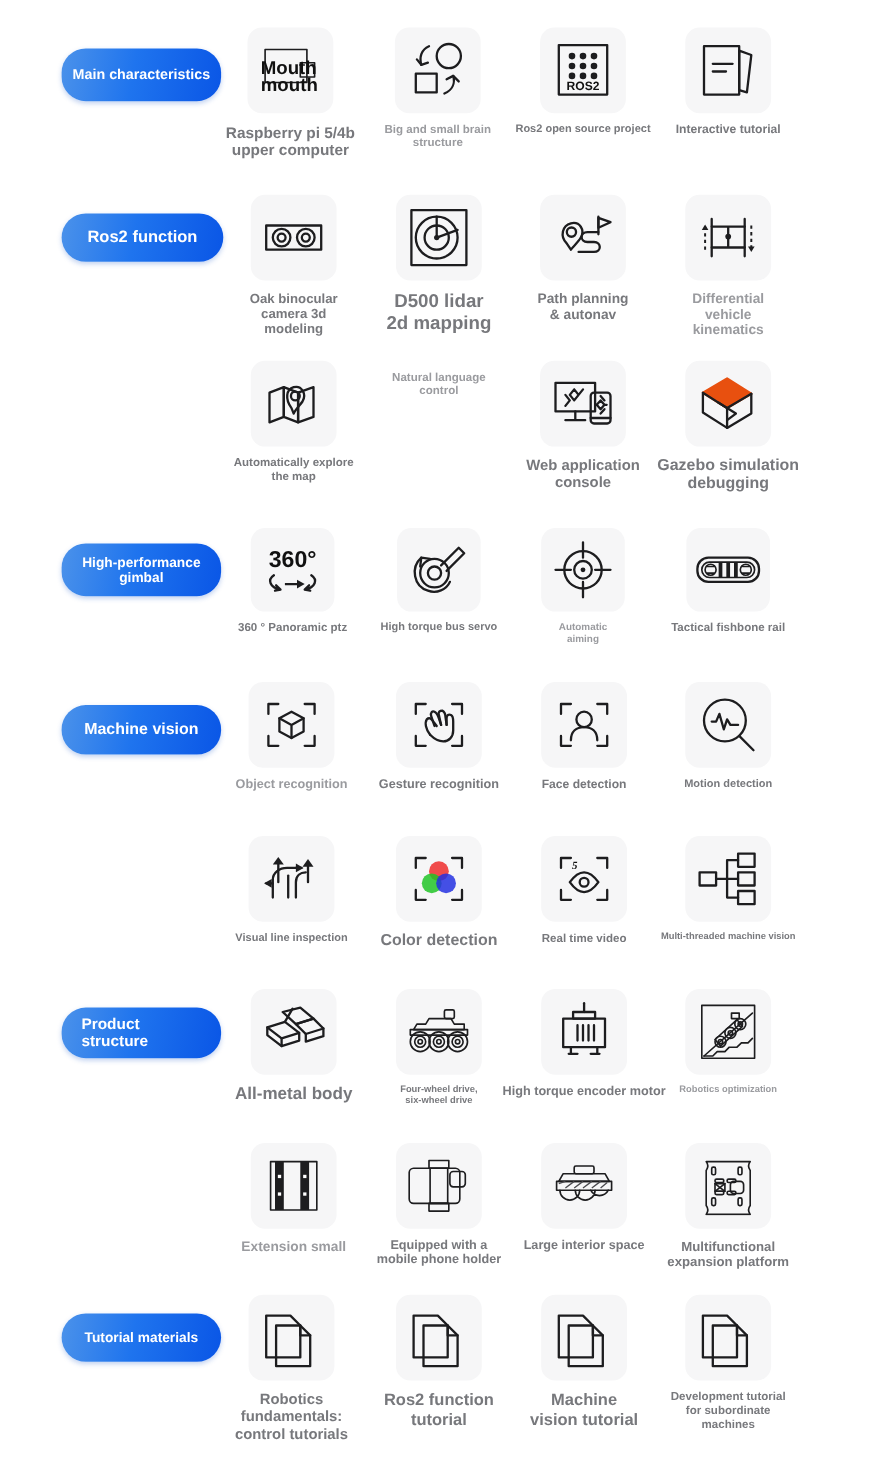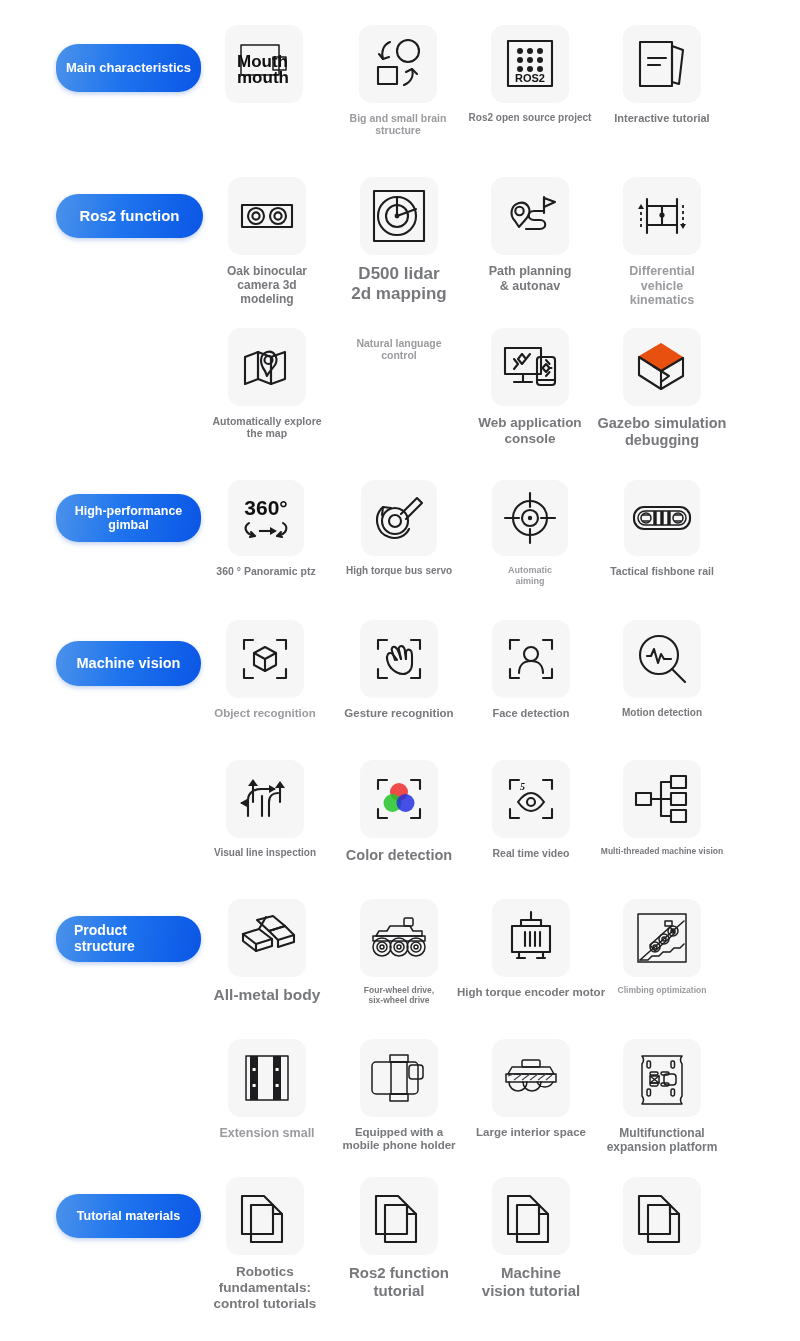--- a/index.html
+++ b/index.html
@@ -51,20 +51,22 @@
       <div class="pill " style="left:56px;top:44px;width:145px;height:48px;font-size:13px;white-space:pre-line">Main characteristics</div>
       <div class="cell" style="left:225px;top:25px;width:165px;margin-left:-43.5px">
         <div class="tile" style="width:78px;height:78px">
           <svg width="62" height="62" viewBox="0 0 62 62">
       <rect x="8" y="12" width="38" height="30" class="stT"></rect>
       <rect x="40" y="24" width="13" height="13" class="stT"></rect>
       <text x="4" y="34" font-family="Liberation Sans, sans-serif" font-size="17" font-weight="bold" fill="#111">Mouth</text>
       <text x="4" y="50" font-family="Liberation Sans, sans-serif" font-size="17" font-weight="bold" fill="#111">mouth</text>
     </svg>
         </div>
+        <div class="cap " style="font-size:14px;width:165px">Raspberry pi 5/4b
+upper computer</div>
       </div>
       <div class="cell" style="left:359px;top:25px;width:160px;margin-left:-41px">
         <div class="tile" style="width:78px;height:78px">
           <svg width="56" height="56" viewBox="0 0 56 56">
       <circle cx="38" cy="15" r="11" class="st"></circle>
       <rect x="8" y="31" width="19" height="17" class="st"></rect>
       <path d="M20 6 C13 9 11 16 13 23" class="st"></path>
             <path d="M13 23 l-4 -5 M13 23 l6 -2" class="st"></path>
       <path d="M34 49 C41 46 44 40 42 33" class="st"></path>
             <path d="M42 33 l5 5 M42 33 l-6 3" class="st"></path>
@@ -418,21 +420,21 @@
       <path d="M16 35 l20 -18 5 6 -20 18 z" class="stT"></path>
       <rect x="31" y="11" width="7" height="5" class="stT"></rect>
       <circle cx="21" cy="37" r="5" class="stT"></circle>
             <circle cx="30" cy="29" r="5" class="stT"></circle>
             <circle cx="39" cy="21" r="5" class="stT"></circle>
       <circle cx="21" cy="37" r="2" class="stT"></circle>
             <circle cx="30" cy="29" r="2" class="stT"></circle>
             <circle cx="39" cy="21" r="2" class="stT"></circle>
     </svg>
         </div>
-        <div class="cap dim" style="font-size:8.5px;width:155px">Climbing optimization</div>
+        <div class="cap dim" style="font-size:8.5px;width:155px">Robotics optimization</div>
       </div>
       <div class="cell" style="left:228px;top:1039px;width:150px;margin-left:-36px">
         <div class="tile" style="width:78px;height:78px">
           <svg width="54" height="52" viewBox="0 0 54 52">
       <rect x="6" y="4" width="42" height="44" class="stT"></rect>
       <rect x="10" y="4" width="8" height="44" class="fb"></rect>
       <rect x="33" y="4" width="8" height="44" class="fb"></rect>
       <g fill="#ffffff">
         <rect x="12.6" y="16" width="3" height="3"></rect>
               <rect x="12.6" y="32" width="3" height="3"></rect>
@@ -526,15 +528,18 @@
 vision tutorial</div>
       </div>
       <div class="cell" style="left:623px;top:1177px;width:165px;margin-left:-43.5px">
         <div class="tile" style="width:78px;height:78px">
           <svg width="56" height="58" viewBox="0 0 56 58">
       <path d="M5 9 h22 l9 9 v29 h-31 z" class="st"></path>
       <path d="M14 18 h22 l9 9 v28 h-31 z" class="st" fill="#f6f6f7"></path>
       <path d="M36 18 v9 h9" class="st"></path>
     </svg>
         </div>
+        <div class="cap " style="font-size:10.5px;width:165px">Development tutorial
+for subordinate
+machines</div>
       </div>
     </div>
 </div>
 
 </body></html>

